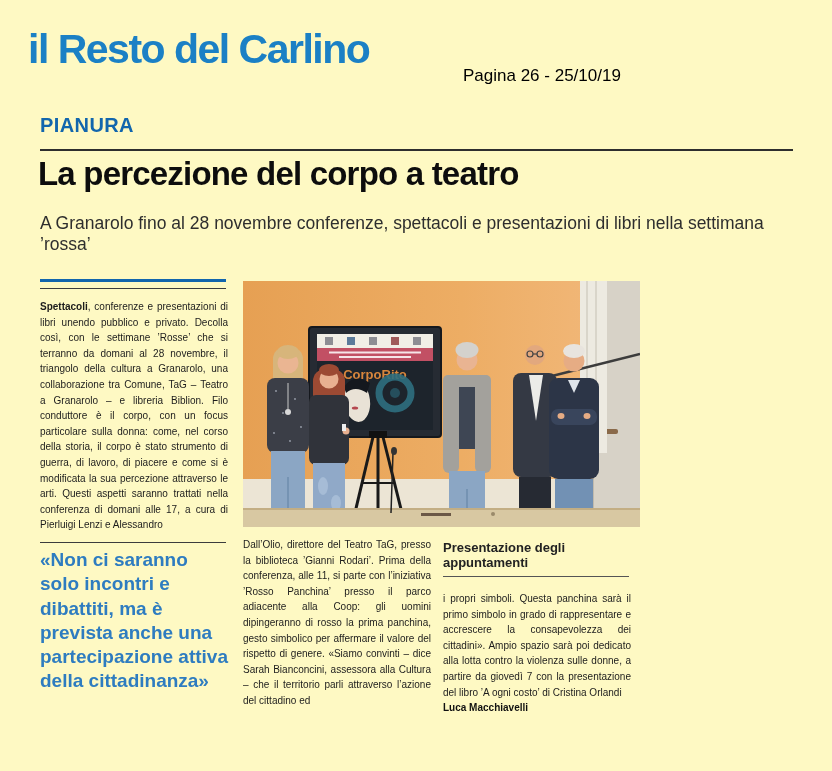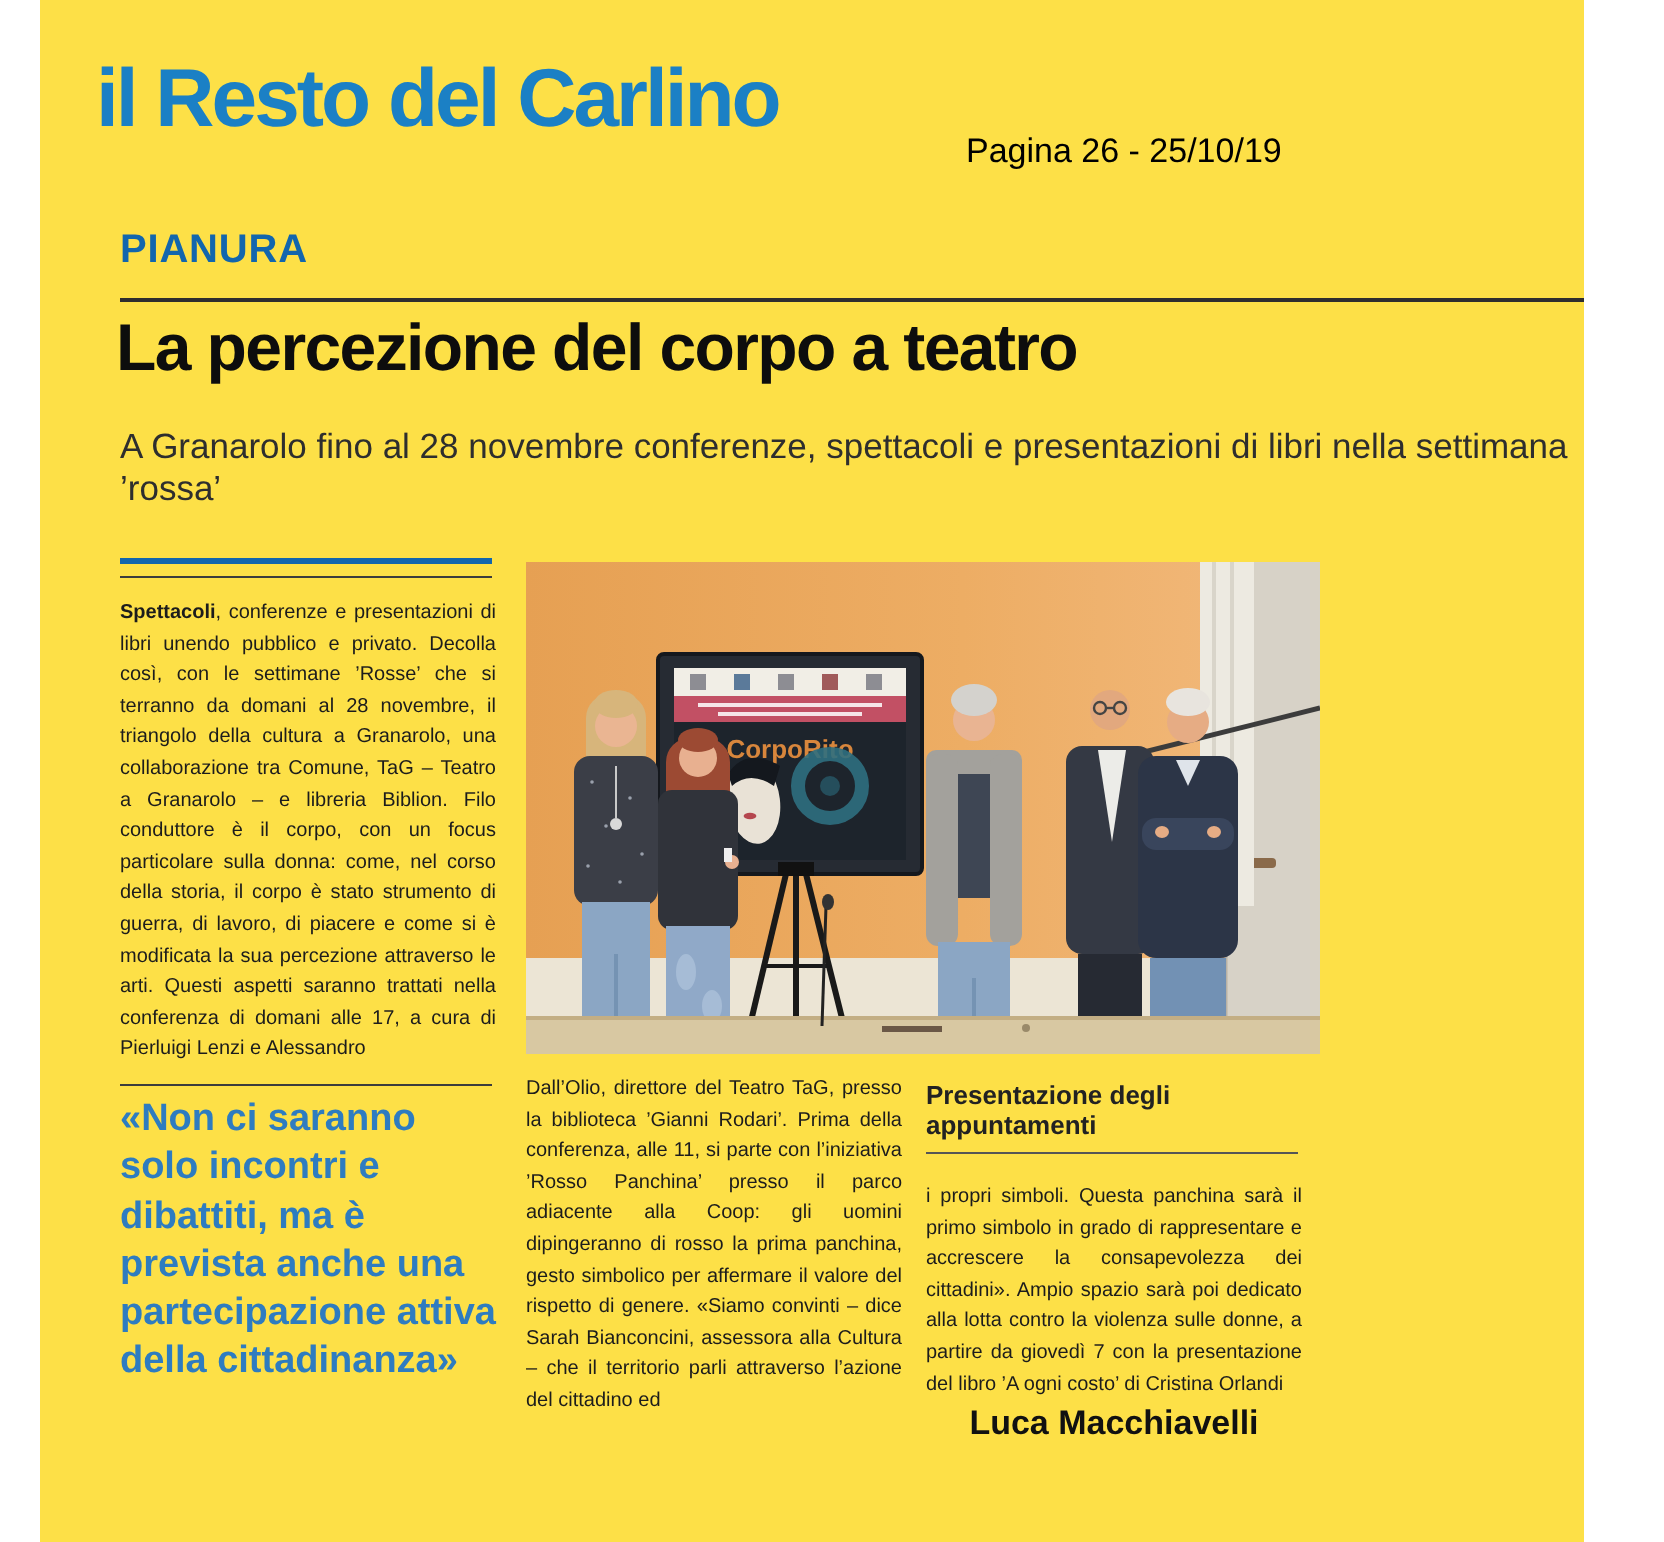--- a/index.html
+++ b/index.html
@@ -2,22 +2,22 @@
 <html lang="it" style="--brand-blue: #1b80c5; --section-blue: #1266ad; --quote-blue: #2e7cc0;"><head>
 <meta charset="utf-8">
 <style>
   :root{
     --brand-blue:#1b80c5;
     --section-blue:#1266ad;
     --quote-blue:#2e7cc0;
   }
   html,body{margin:0;padding:0;background:#fff;}
   .page{
-    position:relative;width:772px;height:771px;background:#fde047;overflow:hidden;
-    font-family:"Liberation Sans", sans-serif;color:#1c1c1c;margin-left:20px;
+    position:relative;width:832px;height:771px;background:#fef9c3;overflow:hidden;
+    font-family:"Liberation Sans", sans-serif;color:#1c1c1c;
   }
   .abs{position:absolute;}
 
   .masthead-logo{
     left:28px;top:26px;font-size:41px;font-weight:800;color:var(--brand-blue);
     letter-spacing:-1.5px;white-space:nowrap;
   }
   .page-info{left:463px;top:66px;font-size:17px;color:#000;}
 
   .section-label{
@@ -52,21 +52,21 @@
 
   .photo{left:243px;top:281px;width:397px;height:246px;}
   .photo svg{display:block;}
 
   .col-mid{left:243px;top:537px;width:188px;}
 
   .col-right{left:443px;top:540px;width:188px;}
   .photo-caption{font-size:13px;font-weight:700;color:#222;}
   .caption-rule{margin-top:6px;height:1px;background:#555;width:186px;}
   .col-right .body-text{margin-top:14px;}
-  .byline{margin-top:2px;font-size:17px;font-weight:700;text-align:center;color:#111;}
+  .byline{margin-top:2px;font-size:10px;font-weight:700;text-align:left;color:#111;}
 </style>
 </head>
 <body>
 
 <div class="page">
 
   <div class="abs masthead-logo">il Resto del Carlino</div>
   <div class="abs page-info">Pagina 26 - 25/10/19</div>
 
   <div class="abs section-label">PIANURA</div>

